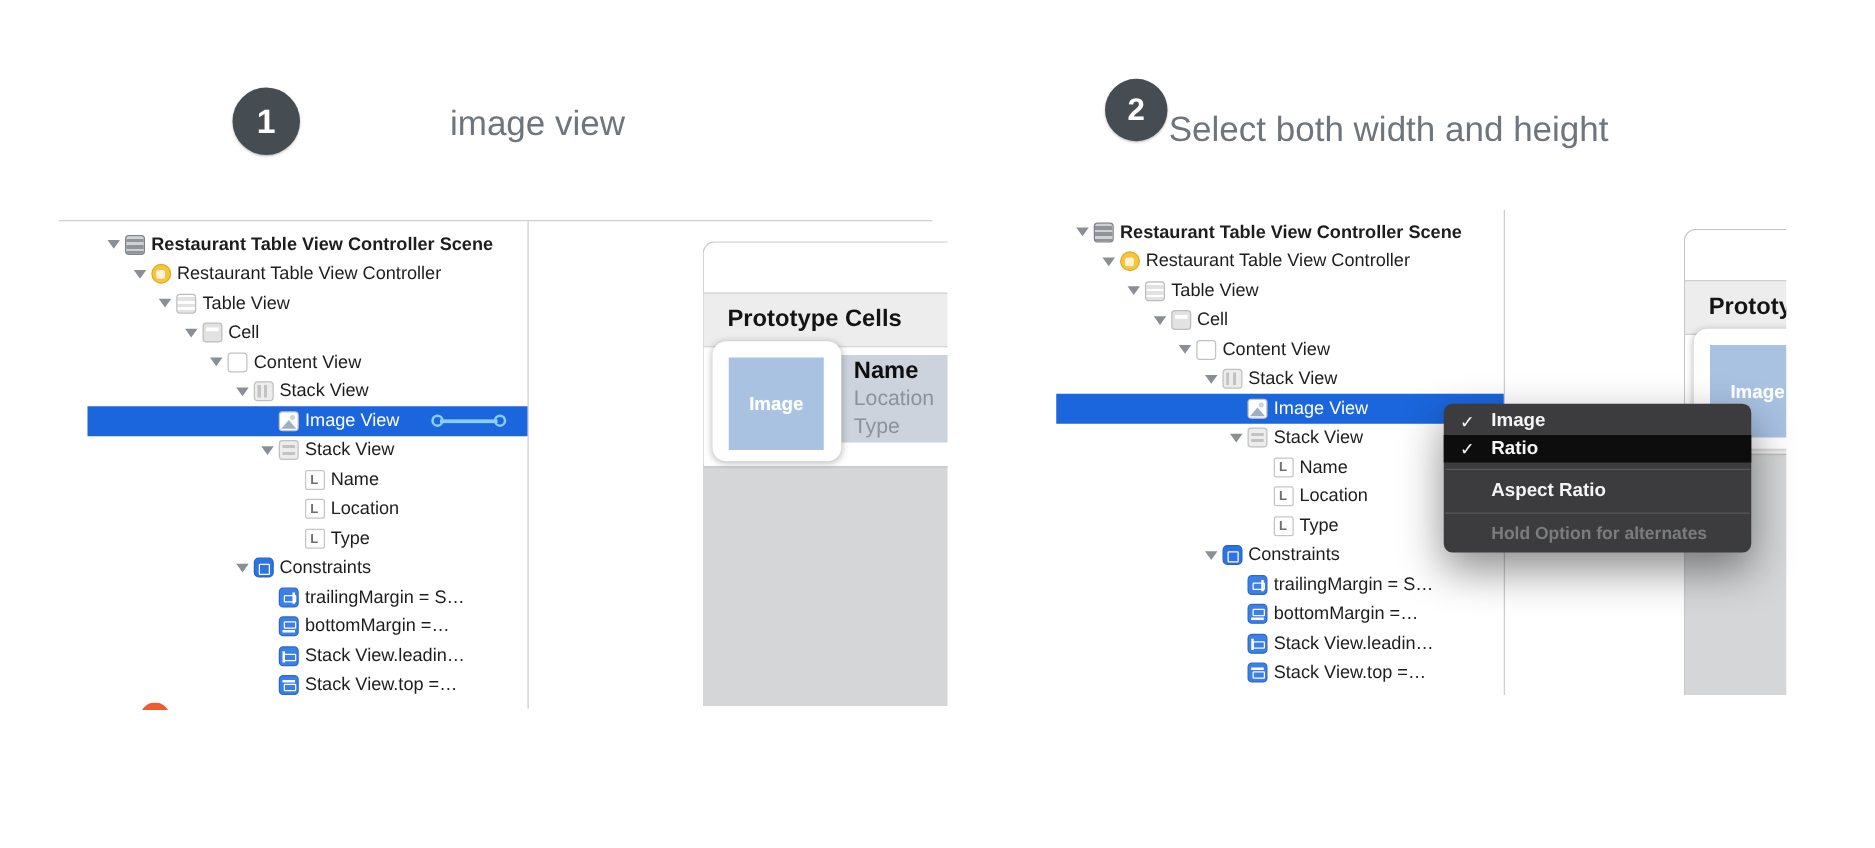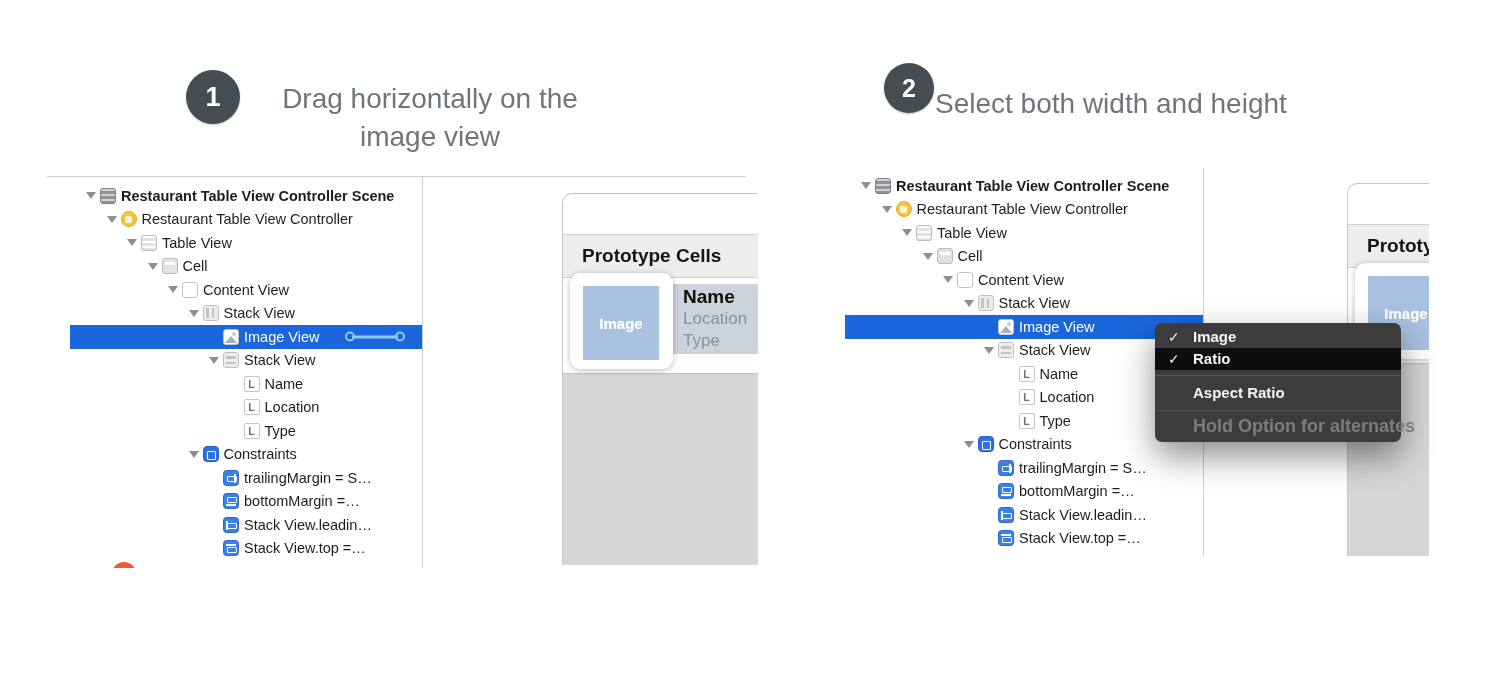--- a/index.html
+++ b/index.html
@@ -124,34 +124,33 @@
   #context-menu{
     position:absolute;left:1155px;top:323px;width:246px;z-index:30;
     background:#3c3c3e;border-radius:7px;box-shadow:0 14px 34px rgba(0,0,0,.45);
     padding:3px 0 6px;
   }
   .menu-item{position:relative;height:22px;line-height:22px;font-size:15px;font-weight:bold;color:#f4f4f4;padding-left:38px;white-space:nowrap;}
   .menu-item.tall{height:24px;line-height:24px;}
   .menu-item.highlight{background:#0d0d0d;}
   .menu-check{position:absolute;left:13px;top:0;font-weight:normal;font-size:14px;}
   .menu-sep{height:1px;background:#58585a;margin:5px 1px;}
-  .menu-sub{height:20px;line-height:20px;font-size:18px;font-weight:bold;color:#7b7c7e;padding-left:38px;white-space:nowrap;}
+  .menu-sub{height:20px;line-height:20px;font-size:14px;font-weight:bold;color:#7b7c7e;padding-left:38px;white-space:nowrap;}
 
   
   #orange-sliver{left:112px;top:562px;width:24px;height:6px;overflow:hidden;}
   #orange-sliver .dot{width:24px;height:24px;border-radius:50%;background:#ec5b31;}
 </style>
 </head>
 <body>
 
 <div id="step1-circle" class="step-circle" style="background: rgb(69, 76, 82);">
   <span>1</span>
 </div>
 <div id="step1-heading" class="step-heading">
-  <div>Drag horizontally on the</div>
   <div>image view</div>
 </div>
 
 <div id="step2-circle" class="step-circle" style="background: rgb(69, 76, 82);">
   <span>2</span>
 </div>
 <div id="step2-heading" class="step-heading">Select both width and height</div>
 
 <div id="topline-left" class="pane-line"></div>
 <div id="divider-left" class="pane-line"></div>

